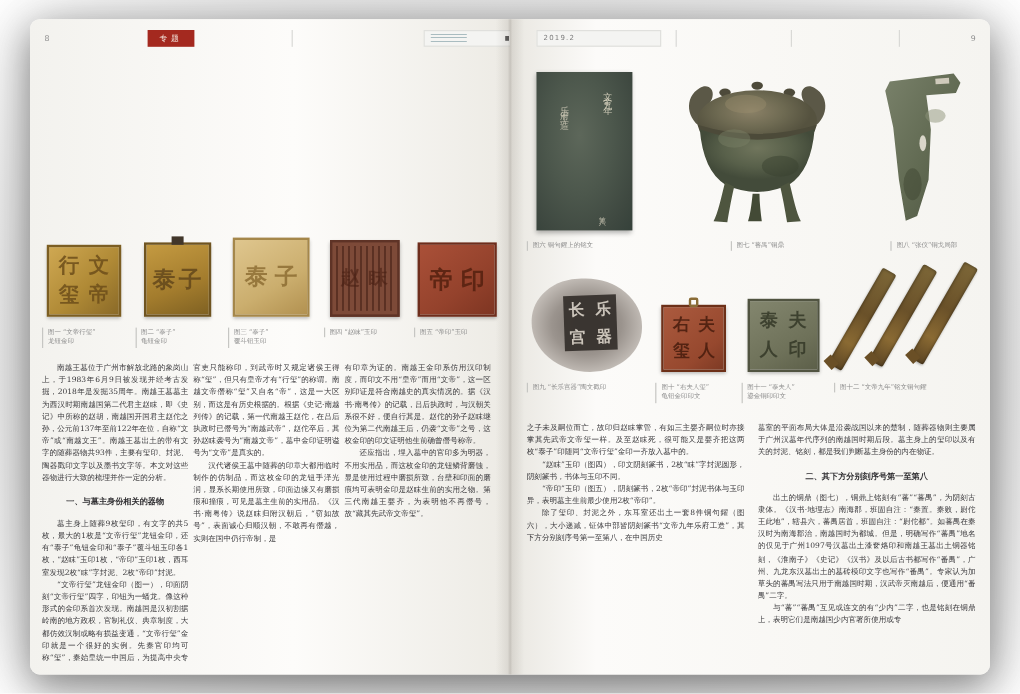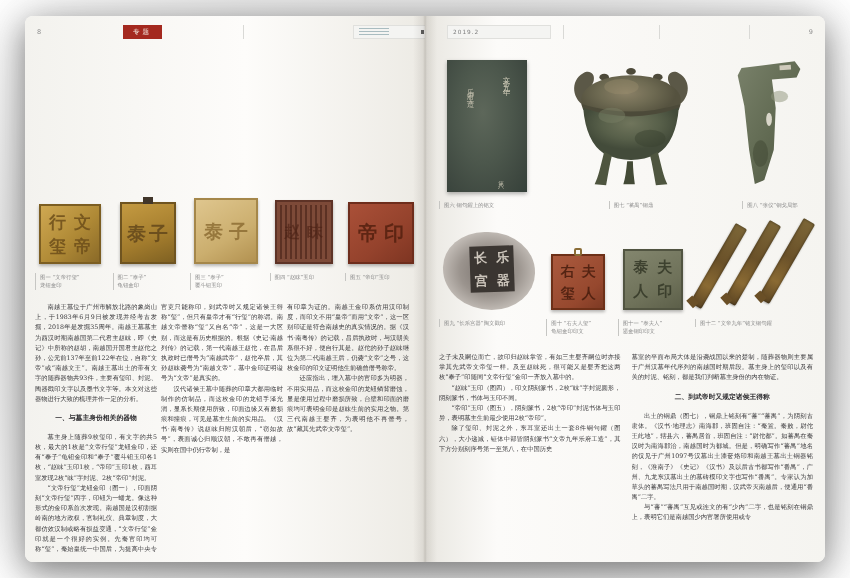--- a/index.html
+++ b/index.html
@@ -339,21 +339,21 @@
 
       <div class="body-cols" style="left:14px;top:336px;width:374px;height:200px;gap:11px;">
         <div class="bcol" style="width:182px;height:200px;">
             <div class="para" style="text-indent: 0px;">之子未及嗣位而亡，故印归赵眜掌管，有如三主婴齐嗣位时亦接掌其先武帝文帝玺一样。及至赵眜死，很可能又是婴齐把这两枚“泰子”印随同“文帝行玺”金印一齐放入墓中的。</div>
             <div class="para">“赵眜”玉印（图四），印文阴刻篆书，2枚“眜”字封泥圆形，阴刻篆书，书体与玉印不同。</div>
             <div class="para">“帝印”玉印（图五），阴刻篆书，2枚“帝印”封泥书体与玉印异，表明墓主生前最少使用2枚“帝印”。</div>
             <div class="para">除了玺印、封泥之外，东耳室还出土一套8件铜句鑃（图六），大小递减，钲体中部皆阴刻篆书“文帝九年乐府工造”，其下方分别刻序号第一至第八，在中国历史</div>
           </div>
         <div class="bcol" style="width:182px;height:200px;">
             <div class="para" style="text-indent: 0px;">墓室的平面布局大体是沿袭战国以来的楚制，随葬器物则主要属于广州汉墓年代序列的南越国时期后段。墓主身上的玺印以及有关的封泥、铭刻，都是我们判断墓主身份的内在物证。</div>
-            <div class="sec-head">二、到武帝时又规定诸侯王得称</div>
+            <div class="sec-head">二、其下方分别刻序号第一至第八</div>
             <div class="para">出土的铜鼎（图七），铜鼎上铭刻有“蕃”“蕃禺”，为阴刻古隶体。《汉书·地理志》南海郡，班固自注：“秦置。秦败，尉佗王此地”，辖县六，蕃禺居首，班固自注：“尉佗都”。如蕃禺在秦汉时为南海郡治，南越国时为都城。但是，明确写作“蕃禺”地名的仅见于广州1097号汉墓出土漆奁烙印和南越王墓出土铜器铭刻，《淮南子》《史记》《汉书》及以后古书都写作“番禺”，广州、九龙东汉墓出土的墓砖模印文字也写作“番禺”。专家认为加草头的蕃禺写法只用于南越国时期，汉武帝灭南越后，便通用“番禺”二字。</div>
             <div class="para">与“蕃”“蕃禺”互见或连文的有“少内”二字，也是铭刻在铜鼎上，表明它们是南越国少内官署所使用或专</div>
           </div>
       </div>
     </div>
 
     <div class="spine"></div>
   </div>
 </div>
 

